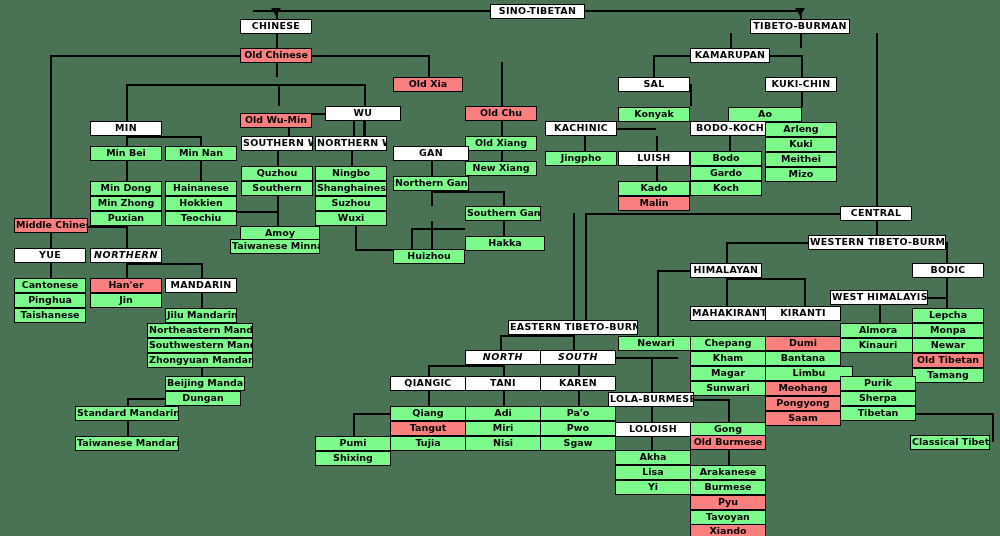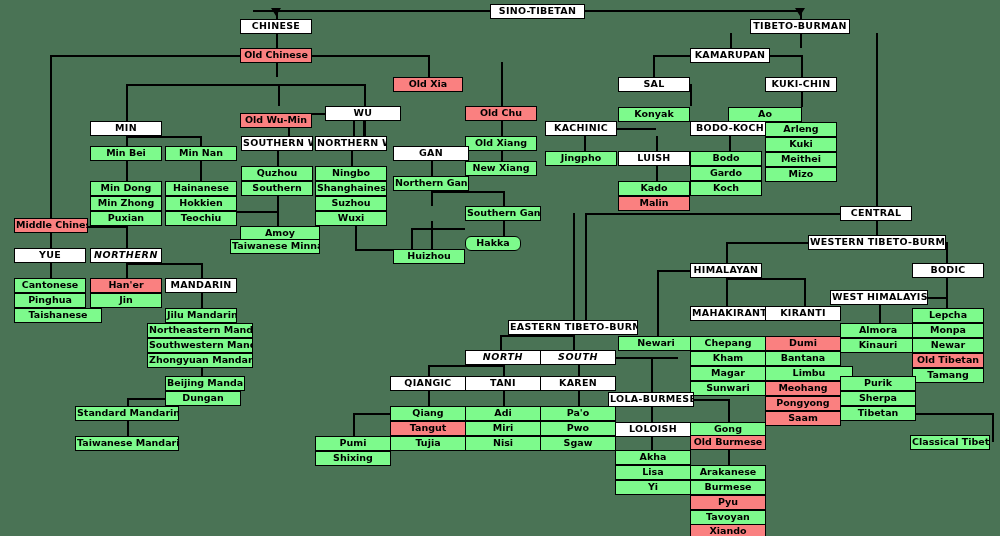--- a/index.html
+++ b/index.html
@@ -203,35 +203,35 @@
     <div class="node living" style="left: 165px; top: 196px; width: 72px;">Hokkien</div>
     <div class="node living" style="left: 315px; top: 196px; width: 72px;">Suzhou</div>
     <div class="node extinct" style="left: 618px; top: 196px; width: 72px;">Malin</div>
     <div class="node living" style="left: 90px; top: 211px; width: 72px;">Puxian</div>
     <div class="node living" style="left: 165px; top: 211px; width: 72px;">Teochiu</div>
     <div class="node living" style="left: 315px; top: 211px; width: 72px;">Wuxi</div>
     <div class="node living" style="left: 465px; top: 206px; width: 76px; text-align: right;">Southern Gan</div>
     <div class="node family" style="left: 840px; top: 206px; width: 72px;">CENTRAL</div>
     <div class="node extinct" style="left: 14px; top: 218px; width: 74px;">Middle Chinese</div>
     <div class="node living" style="left: 240px; top: 226px; width: 80px;">Amoy</div>
-    <div class="node living" style="left: 465px; top: 236px; width: 56px; border-radius: 6px;">Hakka</div>
+    <div class="node living" style="left: 465px; top: 236px; width: 80px;">Hakka</div>
     <div class="node family" style="left: 808px; top: 235px; width: 138px;">WESTERN TIBETO-BURMAN</div>
     <div class="node living" style="left: 230px; top: 239px; width: 90px;">Taiwanese Minnan</div>
     <div class="node family" style="left: 14px; top: 248px; width: 72px;">YUE</div>
     <div class="node family ital" style="left: 90px; top: 248px; width: 72px;">NORTHERN</div>
     <div class="node living" style="left: 393px; top: 249px; width: 72px;">Huizhou</div>
     <div class="node family" style="left: 690px; top: 263px; width: 72px;">HIMALAYAN</div>
     <div class="node family" style="left: 912px; top: 263px; width: 72px;">BODIC</div>
     <div class="node living" style="left: 14px; top: 278px; width: 72px;">Cantonese</div>
     <div class="node extinct" style="left: 90px; top: 278px; width: 72px;">Han'er</div>
     <div class="node family" style="left: 165px; top: 278px; width: 72px;">MANDARIN</div>
     <div class="node living" style="left: 14px; top: 293px; width: 72px;">Pinghua</div>
     <div class="node living" style="left: 90px; top: 293px; width: 72px;">Jin</div>
     <div class="node family" style="left: 830px; top: 290px; width: 98px;">WEST HIMALAYISH</div>
-    <div class="node living" style="left: 14px; top: 308px; width: 88px;">Taishanese</div>
+    <div class="node living" style="left: 14px; top: 308px; width: 72px;">Taishanese</div>
     <div class="node living" style="left: 165px; top: 308px; width: 72px;">Jilu Mandarin</div>
     <div class="node family" style="left: 690px; top: 306px; width: 76px;">MAHAKIRANT</div>
     <div class="node family" style="left: 765px; top: 306px; width: 76px;">KIRANTI</div>
     <div class="node living" style="left: 912px; top: 308px; width: 72px;">Lepcha</div>
     <div class="node family" style="left: 508px; top: 320px; width: 130px;">EASTERN TIBETO-BURMAN</div>
     <div class="node living" style="left: 147px; top: 323px; width: 106px;">Northeastern Mandarin</div>
     <div class="node living" style="left: 840px; top: 323px; width: 76px;">Almora</div>
     <div class="node living" style="left: 912px; top: 323px; width: 72px;">Monpa</div>
     <div class="node living" style="left: 618px; top: 336px; width: 76px;">Newari</div>
     <div class="node living" style="left: 690px; top: 336px; width: 76px;">Chepang</div>

